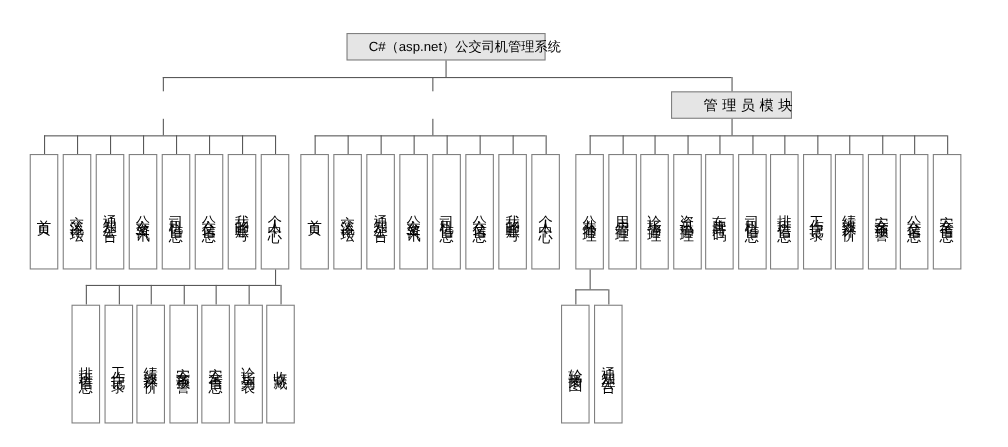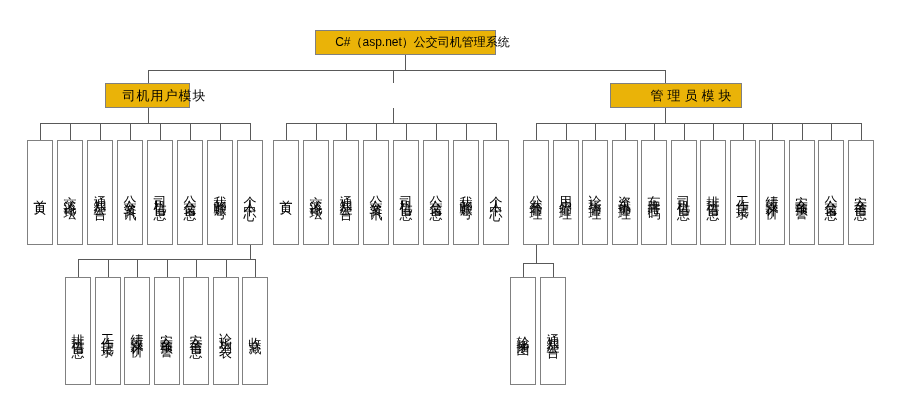--- a/index.html
+++ b/index.html
@@ -3,43 +3,42 @@
 <meta charset="utf-8">
 <style>
   :root{
     --bg:#ffffff; --line:#595959; --border:#808080; --text:#000000;
   }
   html,body{margin:0;padding:0;background:var(--bg);}
   body{font-family:"Liberation Sans","DejaVu Sans",sans-serif;color:var(--text);}
   .canvas{position:relative;width:916px;height:406px;background:var(--bg);overflow:hidden;}
   .hnode{
     position:absolute;box-sizing:border-box;border:1px solid var(--border);
-    background:#eab308;display:flex;align-items:center;justify-content:center;
+    background:#e5e5e5;display:flex;align-items:center;justify-content:center;
     font-size:13px;white-space:nowrap;padding-left:34px;
   }
   .hnode.root{font-size:12px;}
   .vnode{
     position:absolute;box-sizing:border-box;border:1px solid var(--border);
     background:#fff;display:flex;align-items:center;justify-content:center;
   }
   .vnode span{
     writing-mode:vertical-rl;text-orientation:upright;
     font-size:13px;letter-spacing:4px;line-height:1;
   }
   .hline{position:absolute;height:1px;background:var(--line);}
   .vline{position:absolute;width:1px;background:var(--line);}
 </style>
 </head>
 <body>
 
 <div class="canvas">
   <div class="hnode root" style="left:315px;top:30px;width:181px;height:25px;">C#（asp.net）公交司机管理系统</div>
 
-  <div class="hnode" style="left:105px;top:83px;width:85px;height:25px;letter-spacing:1px;">司机用户模块</div>
-  <div class="hnode" style="left:610px;top:83px;width:132px;height:25px;letter-spacing:4px;">管理员模块</div>
+  <div class="hnode" style="left:610px;top:83px;width:110px;height:25px;letter-spacing:4px;">管理员模块</div>
 
   <div id="dyn">
       <div class="vline" style="left: 405px; top: 55px; height: 15px;"></div>
       <div class="hline" style="left: 147.5px; top: 70px; width: 517.5px;"></div>
       <div class="vline" style="left: 147.5px; top: 70px; height: 13px;"></div>
       <div class="vline" style="left: 393px; top: 70px; height: 13px;"></div>
       <div class="vline" style="left: 665px; top: 70px; height: 13px;"></div>
       <div class="vline" style="left: 147.5px; top: 108px; height: 15px;"></div>
       <div class="hline" style="left: 40px; top: 123px; width: 210px;"></div>
       <div class="vline" style="left: 40px; top: 123px; height: 17px;"></div>

